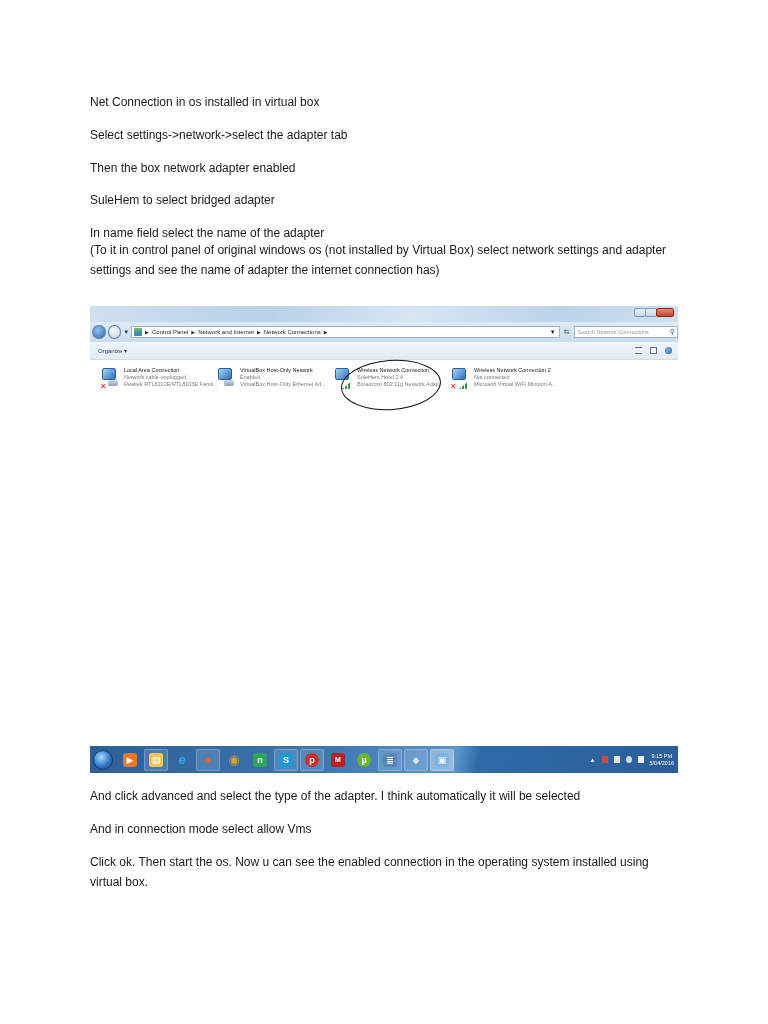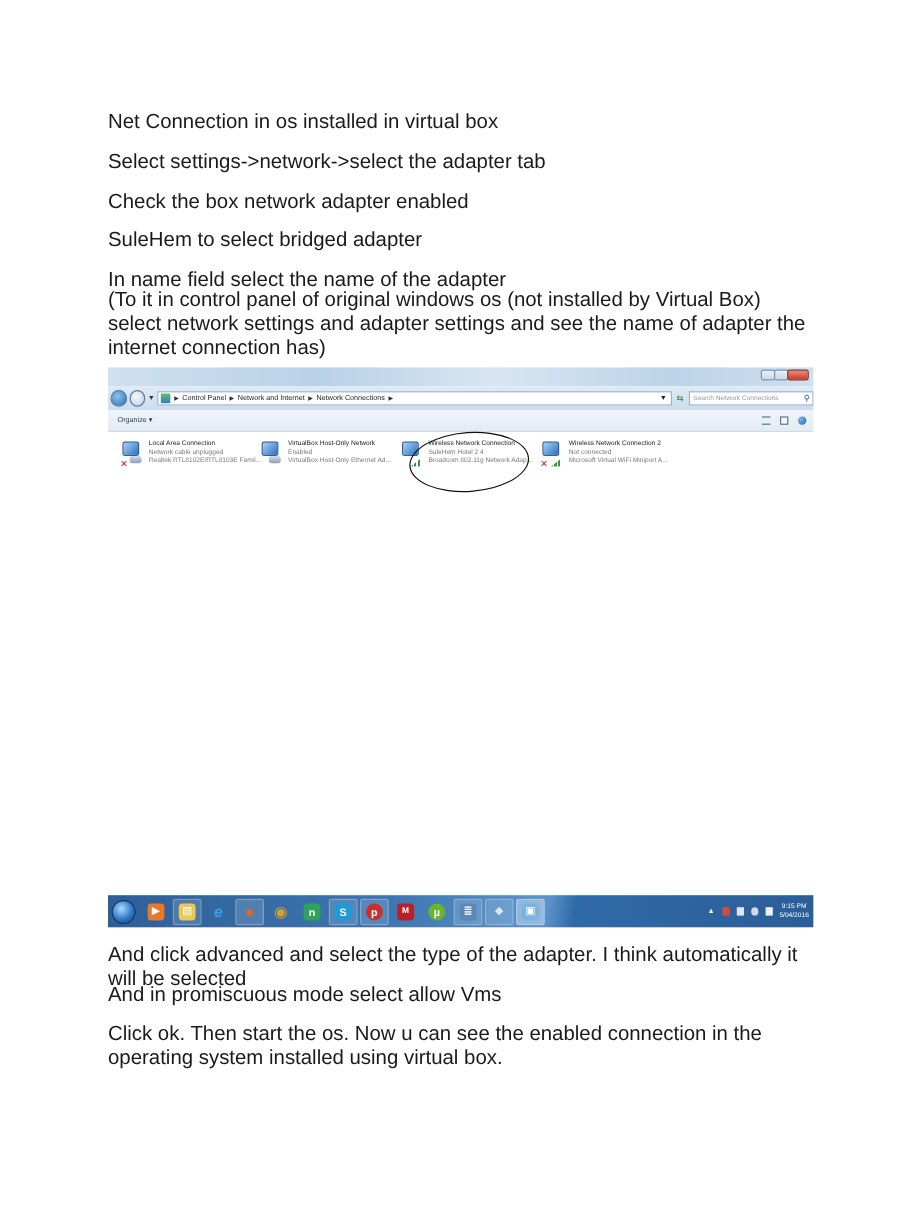--- a/index.html
+++ b/index.html
@@ -3,21 +3,21 @@
 <meta charset="utf-8">
 <style>
   html, body { margin: 0; padding: 0; }
   body {
     width: 768px; height: 1024px; background: #ffffff; position: relative;
     font-family: "Liberation Sans", "DejaVu Sans", sans-serif; color: #1a1a1a;
     overflow: hidden;
   }
   .para {
     position: absolute; left: 90px; width: 590px;
-    font-size: 17px; line-height: 20px; margin: 0;
+    font-size: 12px; line-height: 20px; margin: 0;
   }
   
   .shot {
     position: absolute; left: 90px; top: 306px; width: 588px; height: 467px;
     background: #ffffff; overflow: hidden;
   }
   .titlebar {
     position: absolute; left: 0; top: 0; width: 100%; height: 16px;
     background: linear-gradient(90deg, #cfe0ef 0%, #b9d1e8 30%, #d7e6f2 55%, #bcd3e9 80%, #cfe0ef 100%);
   }
@@ -89,21 +89,21 @@
   .tb-app .glyph { width: 14px; height: 14px; border-radius: 3px; display: flex; align-items: center; justify-content: center; font-size: 9px; }
   .tray { margin-left: auto; display: flex; align-items: center; gap: 6px; margin-right: 4px; }
   .tray-icon { width: 6px; height: 7px; }
   .clock { font-size: 5.5px; color: #fff; line-height: 7px; text-align: center; }
 </style>
 </head>
 <body>
 
 <p class="para" style="top:92px">Net Connection in os installed in virtual box</p>
 <p class="para" style="top:125px">Select settings-&gt;network-&gt;select the adapter tab</p>
-<p class="para" style="top:158px">Check the box network adapter enabled</p>
+<p class="para" style="top:158px">Then the box network adapter enabled</p>
 <p class="para" style="top:190px">SuleHem to select bridged adapter</p>
 <p class="para" style="top:223px">In name field select the name of the adapter</p>
 <p class="para" style="top:240px">(To it in control panel of original windows os (not installed by Virtual Box) select network settings and adapter settings and see the name of adapter the internet connection has)</p>
 
 <div class="shot">
   <div class="titlebar">
     <div class="winbtns">
       <div class="winbtn"></div>
       <div class="winbtn"></div>
       <div class="winbtn close"></div>
@@ -245,14 +245,14 @@
       <span class="tray-icon" style="background:#eef2f8"></span>
       <div class="clock">
         <div>9:15 PM</div>
         <div>5/04/2016</div>
       </div>
     </div>
   </div>
 </div>
 
 <p class="para" style="top:786px">And click advanced and select the type of the adapter. I think automatically it will be selected</p>
-<p class="para" style="top:819px">And in promiscuous mode select allow Vms</p>
+<p class="para" style="top:819px">And in connection mode select allow Vms</p>
 <p class="para" style="top:852px">Click ok. Then start the os. Now u can see the enabled connection in the operating system installed using virtual box.</p>
 
 </body></html>

